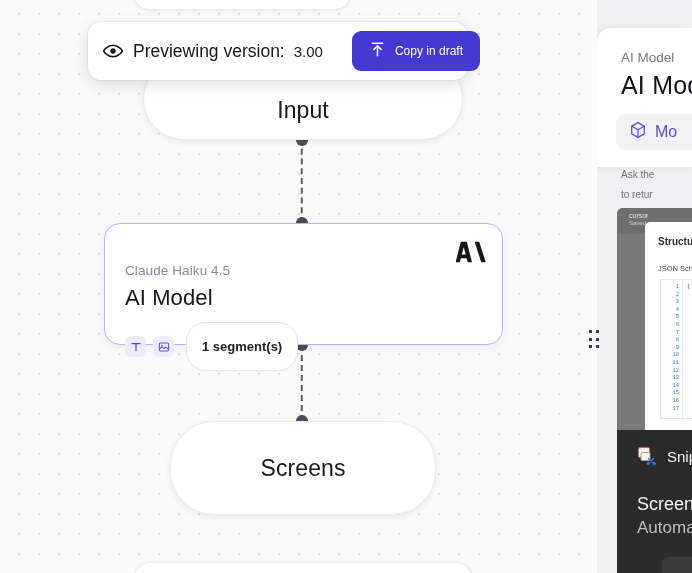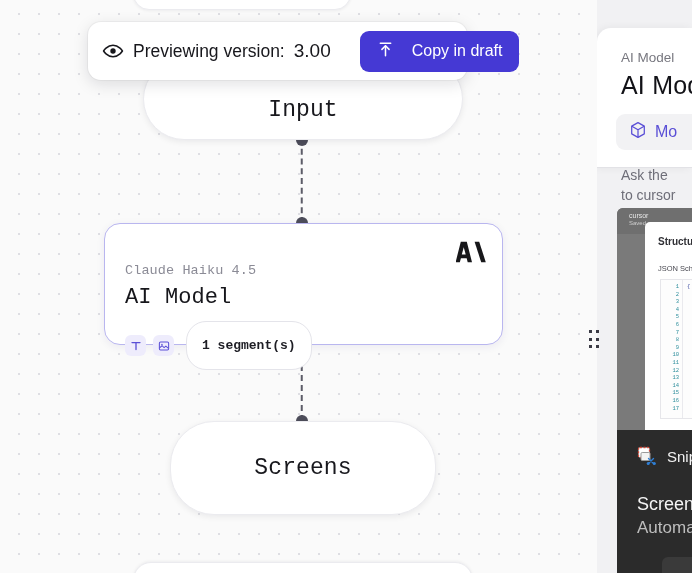--- a/index.html
+++ b/index.html
@@ -12,21 +12,20 @@
   #app { position: relative; width: 692px; height: 573px; overflow: hidden; }
 
   
   .canvas {
     position: absolute; left: 0; top: 0;
     width: 597px; height: 573px;
     background-color: #fafafa;
     background-image: radial-gradient(circle, #dedee3 1.1px, transparent 1.2px);
     background-size: 20px 20px;
     background-position: 9px 4px;
-    font-family: Liberation Mono, monospace;
   }
 
   
   .node-top-clip {
     position: absolute; left: 133px; top: -26px;
     width: 218px; height: 36px;
     background: #ffffff;
     border: 1px solid #ebebef;
     border-radius: 16px;
     box-shadow: 0 1px 3px rgba(16,16,30,.06);
@@ -116,27 +115,27 @@
     width: 379px; height: 58px;
     background: #ffffff;
     border-radius: 13px;
     box-shadow: 0 4px 16px rgba(16,16,30,.13), 0 0 0 1px rgba(16,16,30,.04);
     display: flex; align-items: center;
     padding: 0 14px;
     z-index: 20;
   }
   .pb-eye { width: 22px; height: 22px; margin-right: 9px; flex: 0 0 auto; }
   .pb-text { font-size: 17.5px; color: #17171c; white-space: nowrap; }
-  .pb-ver { font-size: 19px; color: #17171c; margin-left: 9px; }
+  .pb-ver { font-size: 15px; color: #17171c; margin-left: 9px; }
   .pb-divider { width: 1px; height: 28px; background: #e0e0e6; margin: 0 13px 0 16px; }
   .pb-btn {
-    display: flex; align-items: center; gap: 18px;
+    display: flex; align-items: center; gap: 9px;
     background: #4539d4; color: #fff;
     border: none; border-radius: 9px;
-    padding: 10px 17px; font-size: 16px;
+    padding: 10px 17px; font-size: 12px;
     font-family: "Liberation Sans", sans-serif;
     cursor: pointer; white-space: nowrap;
   }
   .pb-btn svg { flex: 0 0 auto; }
 
   
   .drag-handle {
     position: absolute; left: 589px; top: 330px;
     width: 12px; height: 20px;
     display: grid; grid-template-columns: 1fr 1fr; grid-template-rows: 1fr 1fr 1fr;
@@ -166,21 +165,21 @@
     width: 90px; height: 36px;
     background: #f2f2f4; border-radius: 9px;
     display: flex; align-items: center; gap: 8px;
     padding-left: 13px;
     color: #5a4fd6; font-size: 16px; white-space: nowrap;
     border: none; cursor: pointer;
     font-family: "Liberation Sans", sans-serif;
   }
   .panel-desc {
     position: absolute; left: 24px; top: 165px;
-    font-size: 14px; line-height: 20px; color: #6e6e78; white-space: nowrap;
+    font-size: 10px; line-height: 20px; color: #6e6e78; white-space: nowrap;
   }
 
   
   .thumb-dialog {
     position: absolute; left: 20px; top: 208px;
     width: 180px; height: 222px;
     background: #7a7a7a;
     border-top-left-radius: 6px;
     overflow: hidden;
     filter: blur(.35px);
@@ -335,21 +334,21 @@
             <path d="M10 1.8l7 3.9v8.6l-7 3.9-7-3.9V5.7z"></path>
             <path d="M3.2 5.9l6.8 3.8 6.8-3.8M10 9.7v8.3"></path>
           </svg>
         </span>
         <span>Mo</span>
       </button>
     </div>
 
     <div class="panel-desc">
       <div>Ask the</div>
-      <div>to cursor</div>
+      <div>to retur</div>
     </div>
 
     <div class="strip-divider"></div>
 
     <div class="thumb-dialog">
       <div class="td-bar">
         <div class="t1">cursor</div>
         <div class="t2">Saved</div>
       </div>
       <div class="td-sheet">

